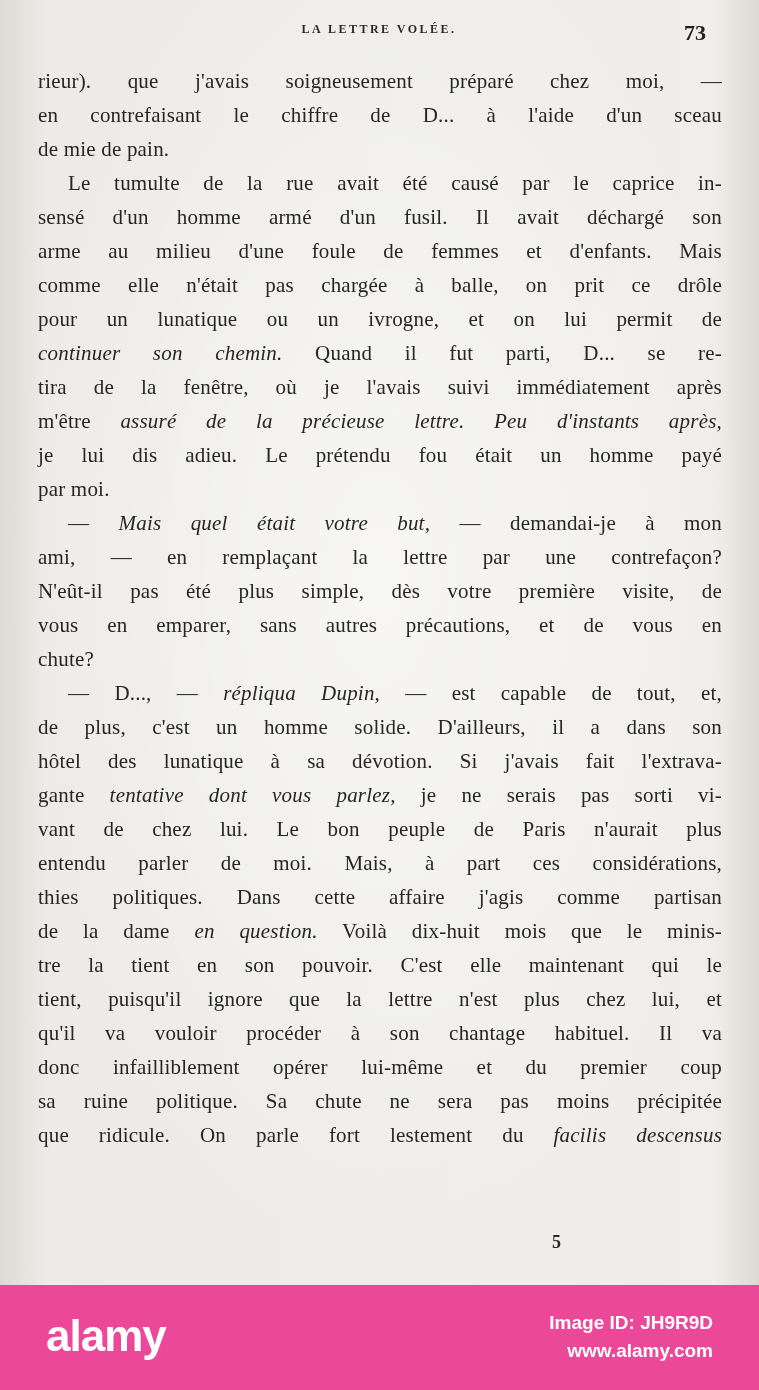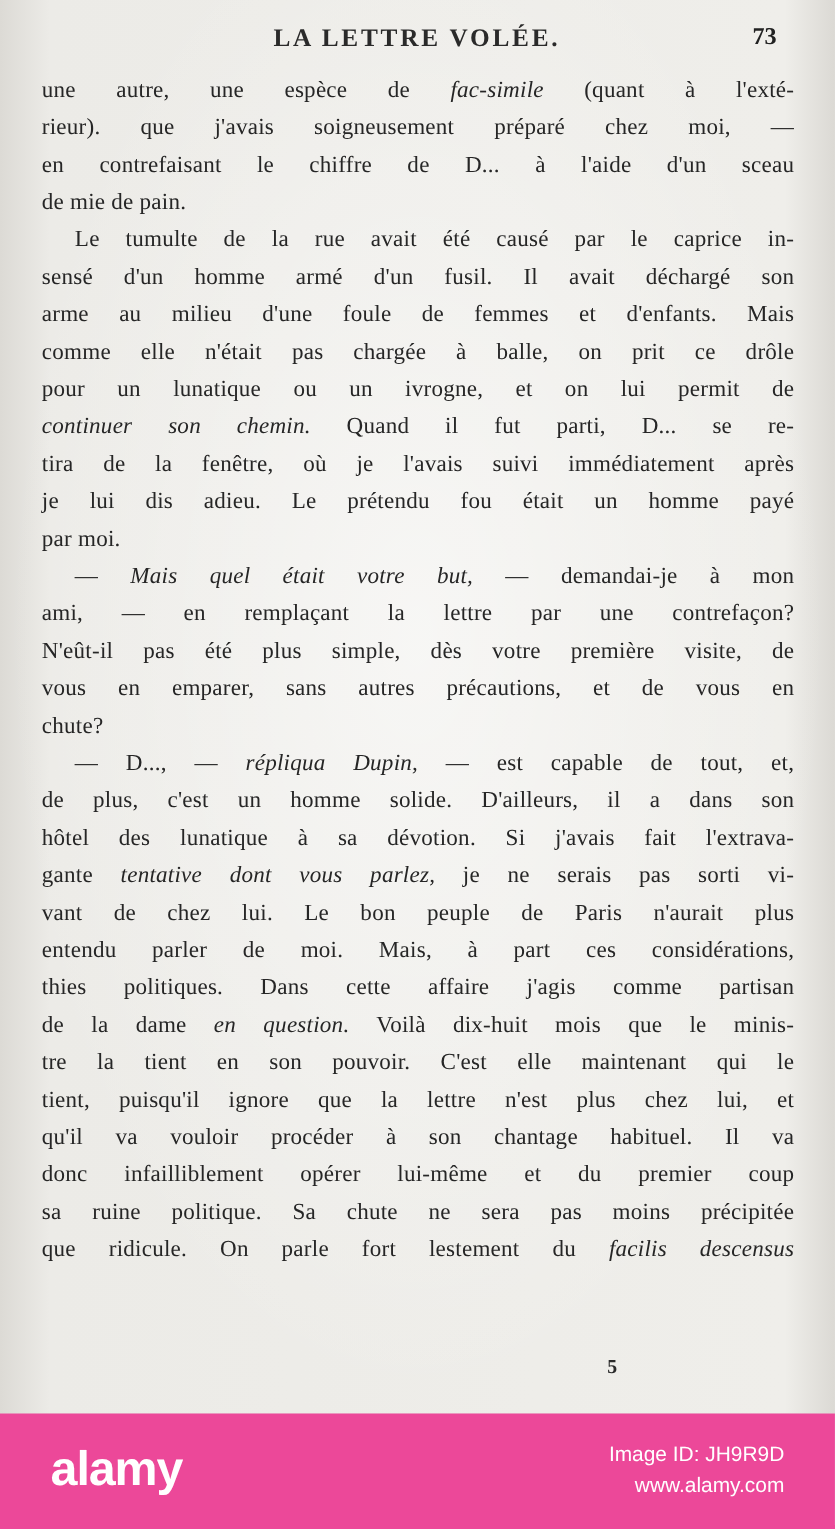--- a/index.html
+++ b/index.html
@@ -14,21 +14,21 @@
       radial-gradient(ellipse at 50% 45%, rgba(255,255,255,.55) 0%, rgba(255,255,255,0) 70%),
       linear-gradient(90deg, #dcdad5 0%, #ecebe7 6%, #efeeea 94%, #dbd9d4 100%),
       #ecebe7;
     color:#232323;
   }
   .header{
     position:absolute;left:38px;top:22px;width:682px;height:30px;
   }
   .header .title{
     position:absolute;left:0;right:0;text-align:center;
-    font-weight:bold;font-size:23px;letter-spacing:2.5px;color:#2a2a2a;
+    font-weight:bold;font-size:12px;letter-spacing:2.5px;color:#2a2a2a;
   }
   .header .pageno{
     position:absolute;right:14px;top:-2px;
     font-weight:bold;font-size:22px;color:#222;
   }
   .textblock{
     position:absolute;left:38px;top:64px;width:684px;
     font-size:21px;line-height:34px;color:#262626;
     letter-spacing:.2px;
   }
@@ -50,45 +50,45 @@
     position:absolute;left:0;top:1285px;width:759px;height:111px;
     background:#ec4899;color:#fff;
     font-family:"Liberation Sans","DejaVu Sans",sans-serif;
   }
   .wm .logo{
     position:absolute;left:46px;top:26px;
     font-size:44px;font-weight:bold;letter-spacing:-1px;color:#fff;
   }
   .wm .right{
     position:absolute;right:46px;top:24px;text-align:right;
-    font-size:19px;line-height:28px;color:#fff;
+    font-size:19px;line-height:28px;color:#fff;font-weight:bold;
   }
 </style>
 </head>
 <body>
 
 <div class="scan">
 
   <div class="header">
     <div class="title">LA LETTRE VOLÉE.</div>
     <div class="pageno">73</div>
   </div>
 
   <div class="textblock">
-      <div class="line j"><span>une autre, une espèce de </span><span class="it">fac-simile</span><span> (quant à l'exté-</span></div>
       <div class="line j"><span>rieur). que j'avais soigneusement préparé chez moi, —</span></div>
       <div class="line j"><span>en contrefaisant le chiffre de D... à l'aide d'un sceau</span></div>
       <div class="line"><span>de mie de pain.</span></div>
       <div class="line j indent"><span>Le tumulte de la rue avait été causé par le caprice in-</span></div>
       <div class="line j"><span>sensé d'un homme armé d'un fusil. Il avait déchargé son</span></div>
       <div class="line j"><span>arme au milieu d'une foule de femmes et d'enfants. Mais</span></div>
       <div class="line j"><span>comme elle n'était pas chargée à balle, on prit ce drôle</span></div>
       <div class="line j"><span>pour un lunatique ou un ivrogne, et on lui permit de</span></div>
       <div class="line j"><span class="it">continuer son chemin.</span><span> Quand il fut parti, D... se re-</span></div>
       <div class="line j"><span>tira de la fenêtre, où je l'avais suivi immédiatement après</span></div>
+      <div class="line j"><span>m'être </span><span class="it">assuré de la précieuse lettre. Peu d'instants après,</span></div>
       <div class="line j"><span>je lui dis adieu. Le prétendu fou était un homme payé</span></div>
       <div class="line"><span>par moi.</span></div>
       <div class="line j indent"><span>— </span><span class="it">Mais quel était votre but,</span><span> — demandai-je à mon</span></div>
       <div class="line j"><span>ami, — en remplaçant la lettre par une contrefaçon?</span></div>
       <div class="line j"><span>N'eût-il pas été plus simple, dès votre première visite, de</span></div>
       <div class="line j"><span>vous en emparer, sans autres précautions, et de vous en</span></div>
       <div class="line"><span>chute?</span></div>
       <div class="line j indent"><span>— D..., — </span><span class="it">répliqua Dupin,</span><span> — est capable de tout, et,</span></div>
       <div class="line j"><span>de plus, c'est un homme solide. D'ailleurs, il a  dans son</span></div>
       <div class="line j"><span>hôtel des lunatique à sa dévotion. Si j'avais fait l'extrava-</span></div>

